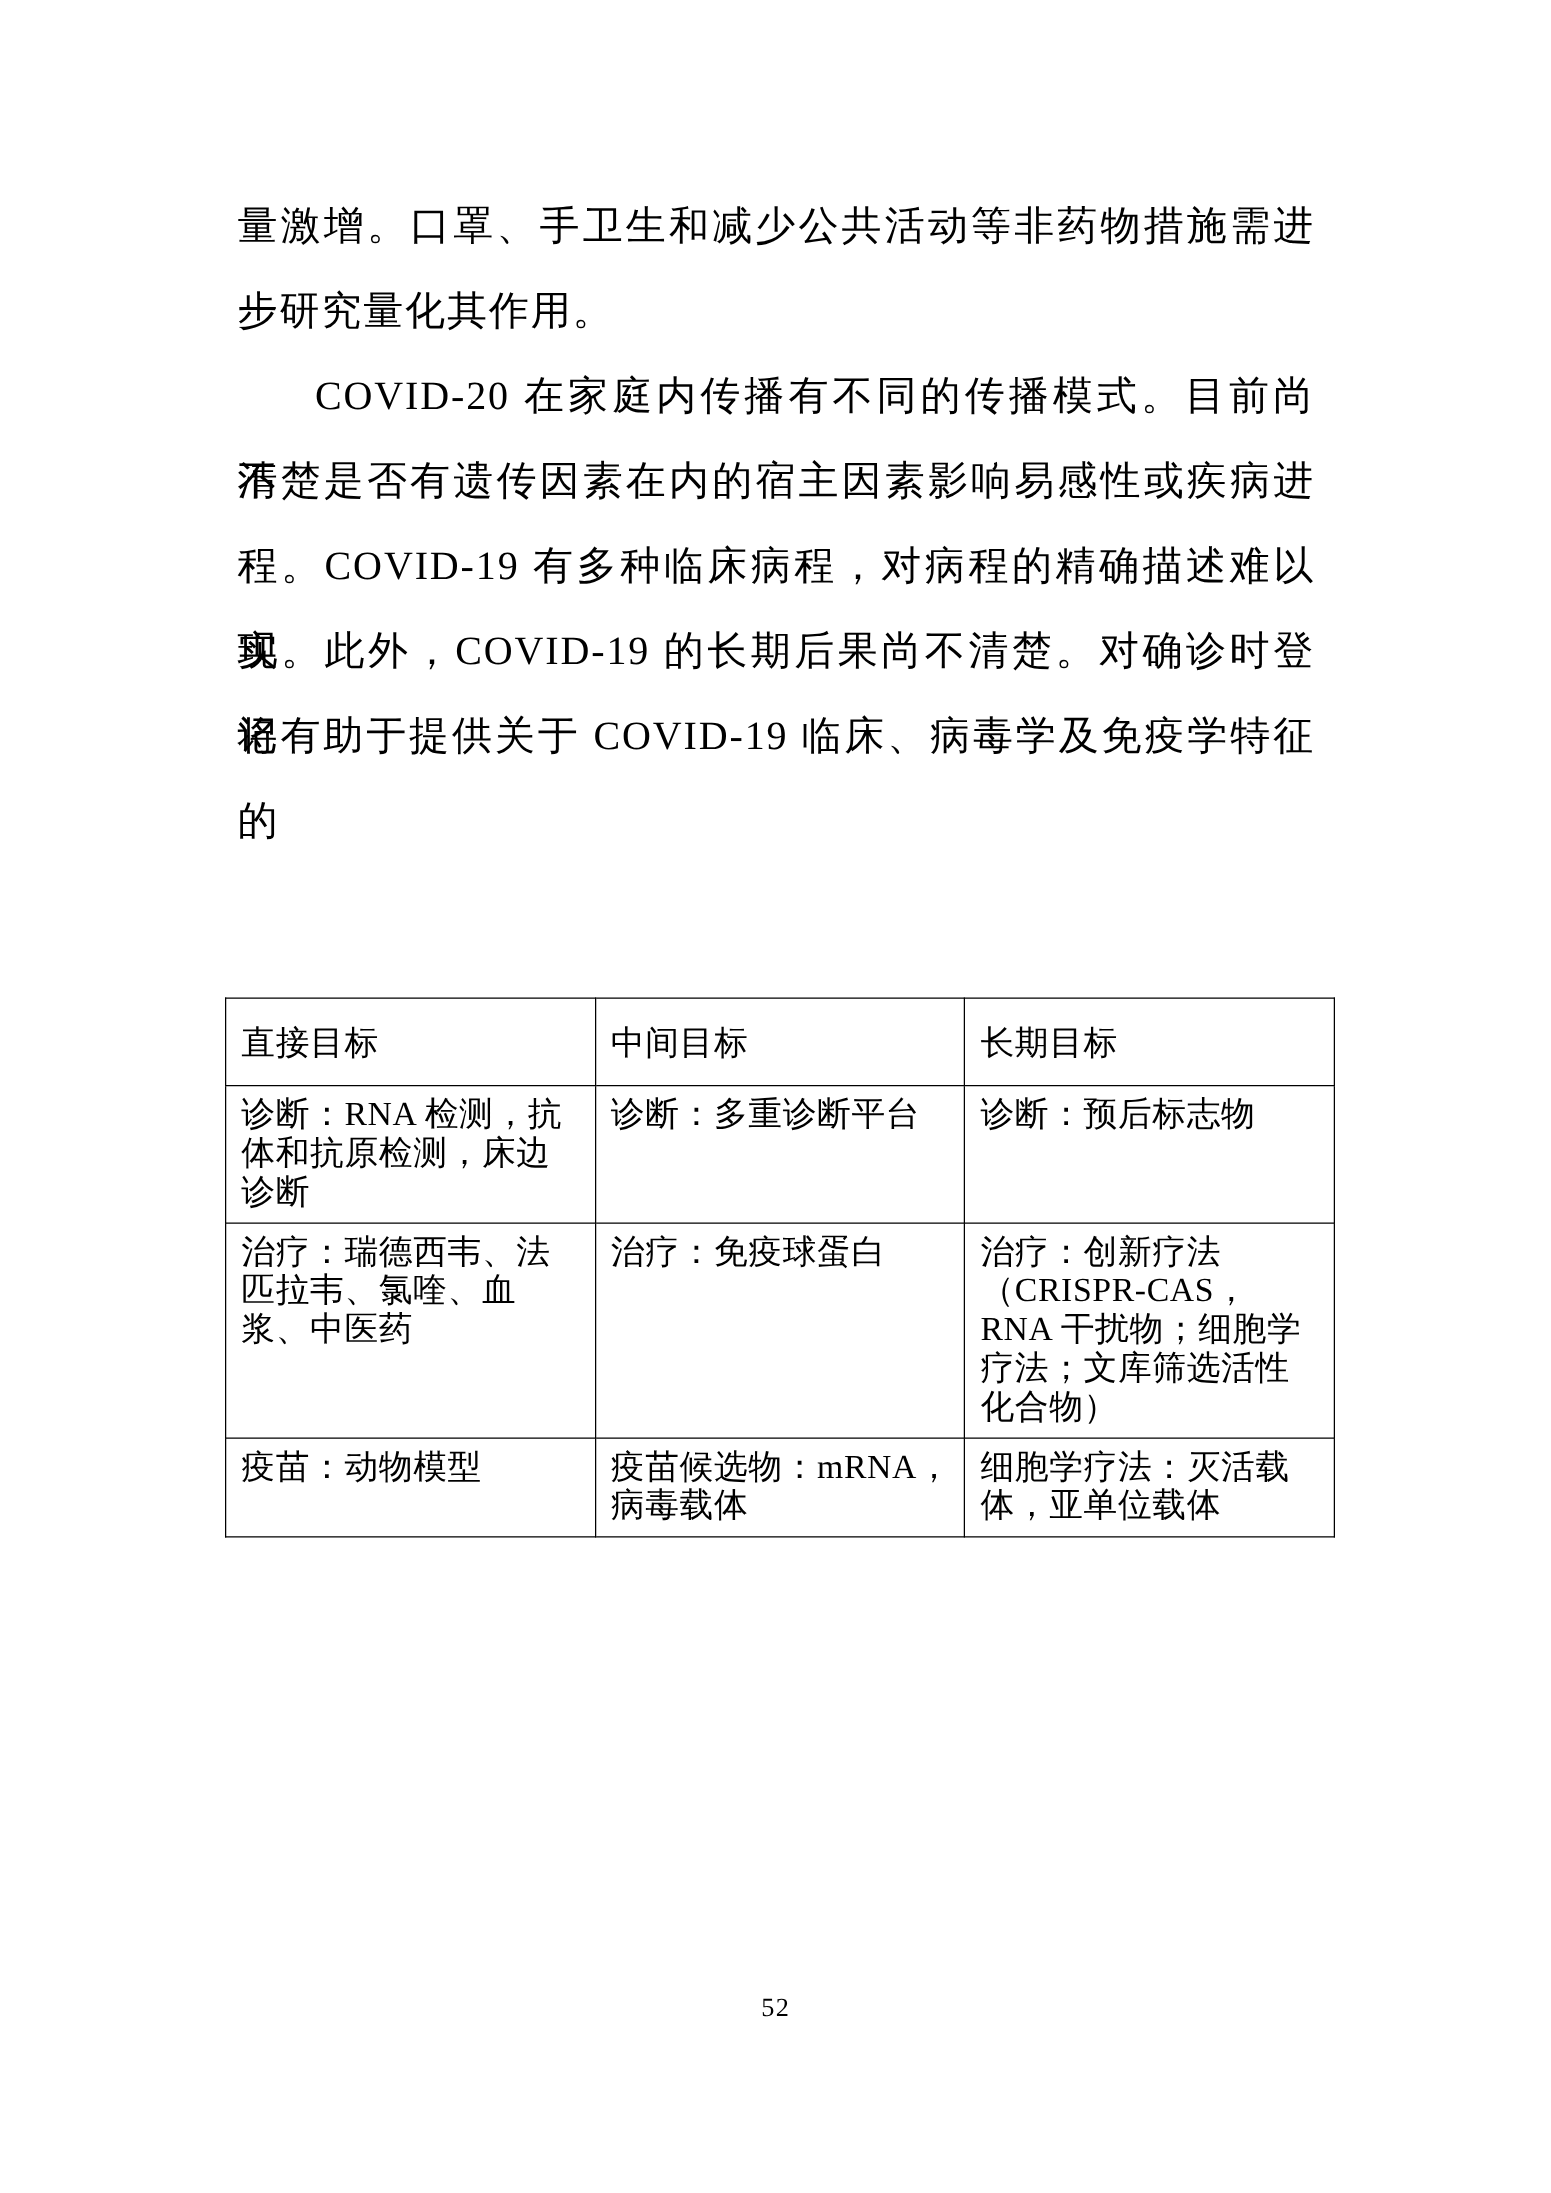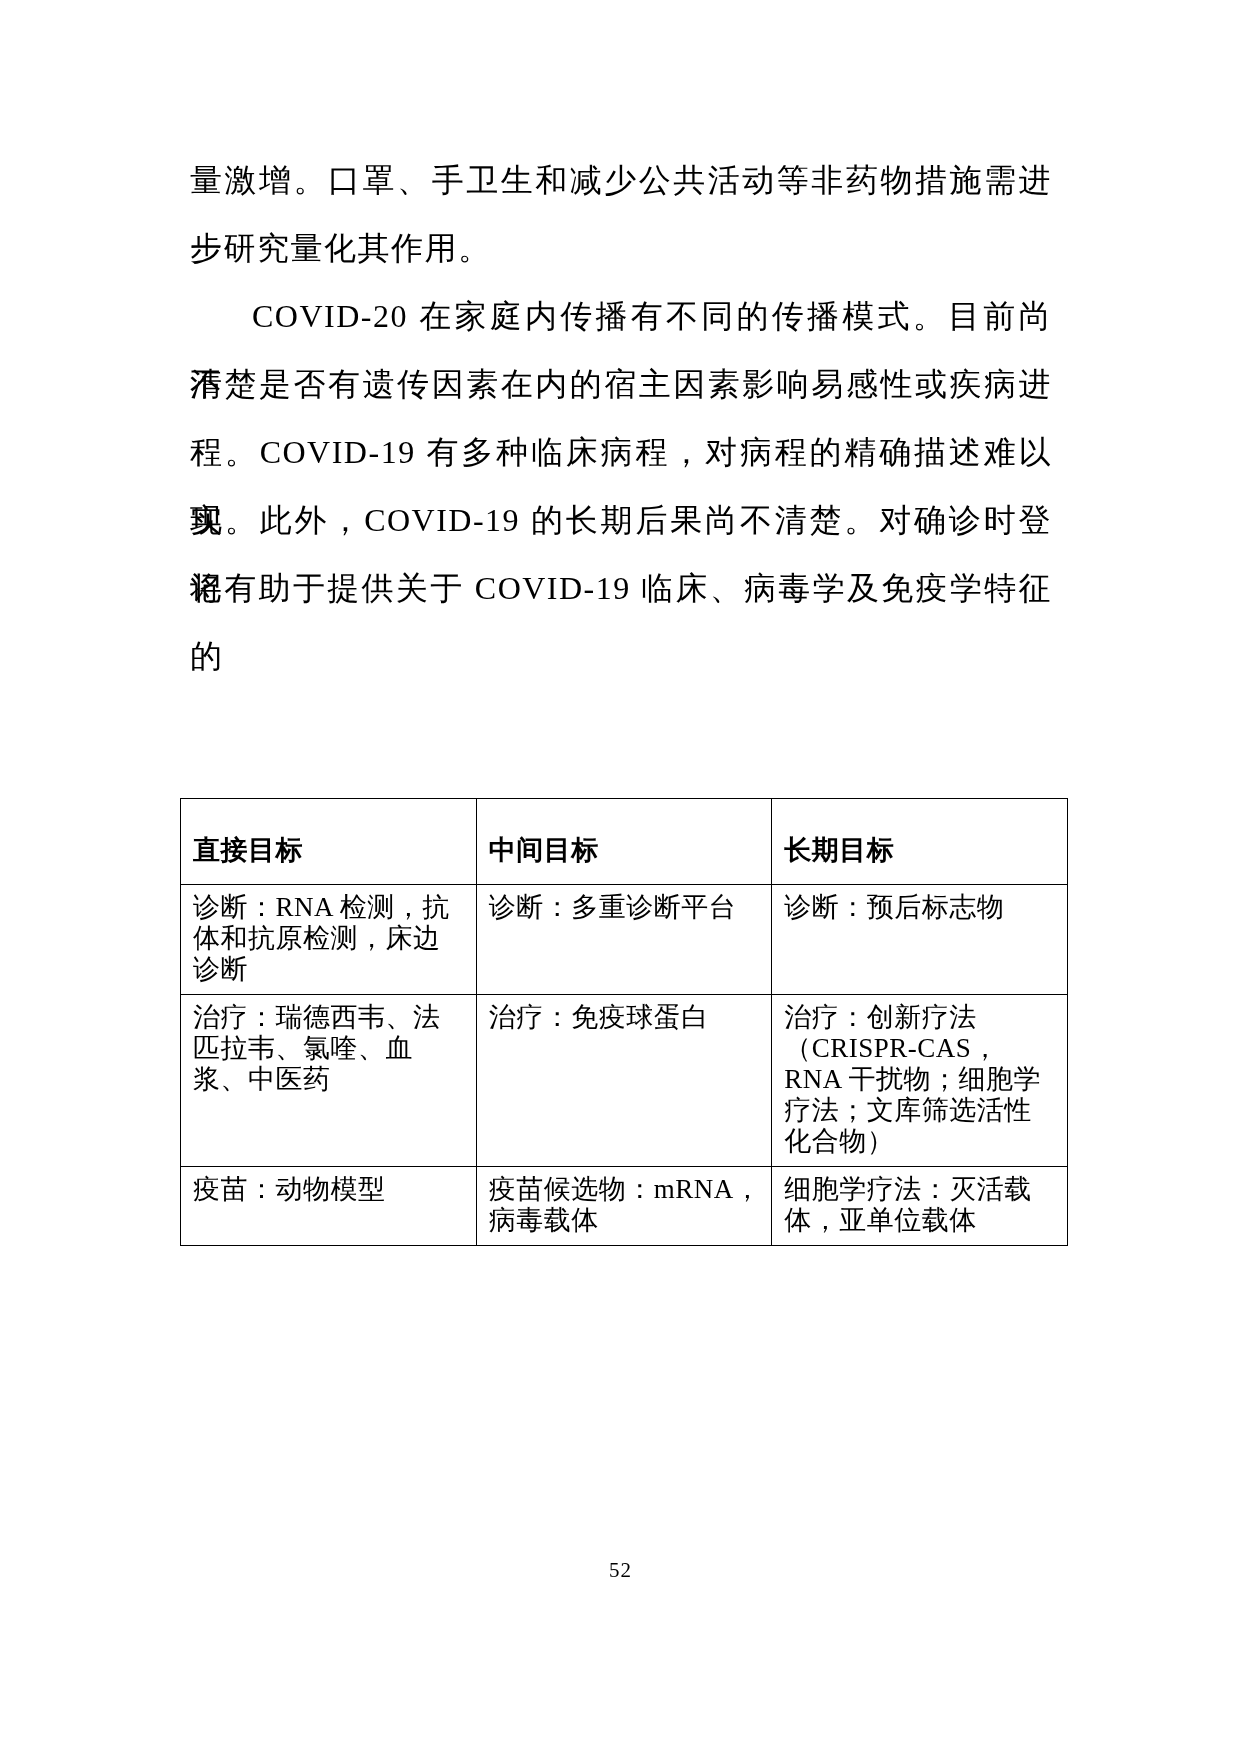--- a/index.html
+++ b/index.html
@@ -60,29 +60,28 @@
     line-height: 31px;
     text-align: left;
     vertical-align: top;
     padding: 7px 10px 9px 12px;
     letter-spacing: 0.5px;
     word-break: break-word;
   }
   .goals-table th {
     height: 50px;
     vertical-align: middle;
-    padding-top: 26px;
-    font-weight: bold;
+    padding-top: 10px;
   }
   .goals-table tbody tr:nth-child(1) td { height: 62px; }
   .goals-table tbody tr:nth-child(2) td { height: 104px; margin-left: 31px; }
   .goals-table tbody tr:nth-child(3) td { height: 46px; }
   .page-number {
     position: absolute;
-    top: 1558px;
+    top: 1594px;
     left: 0;
     width: 100%;
     text-align: center;
     font-size: 21px;
     letter-spacing: 1px;
   }
 </style>
 </head>
 <body>
 

